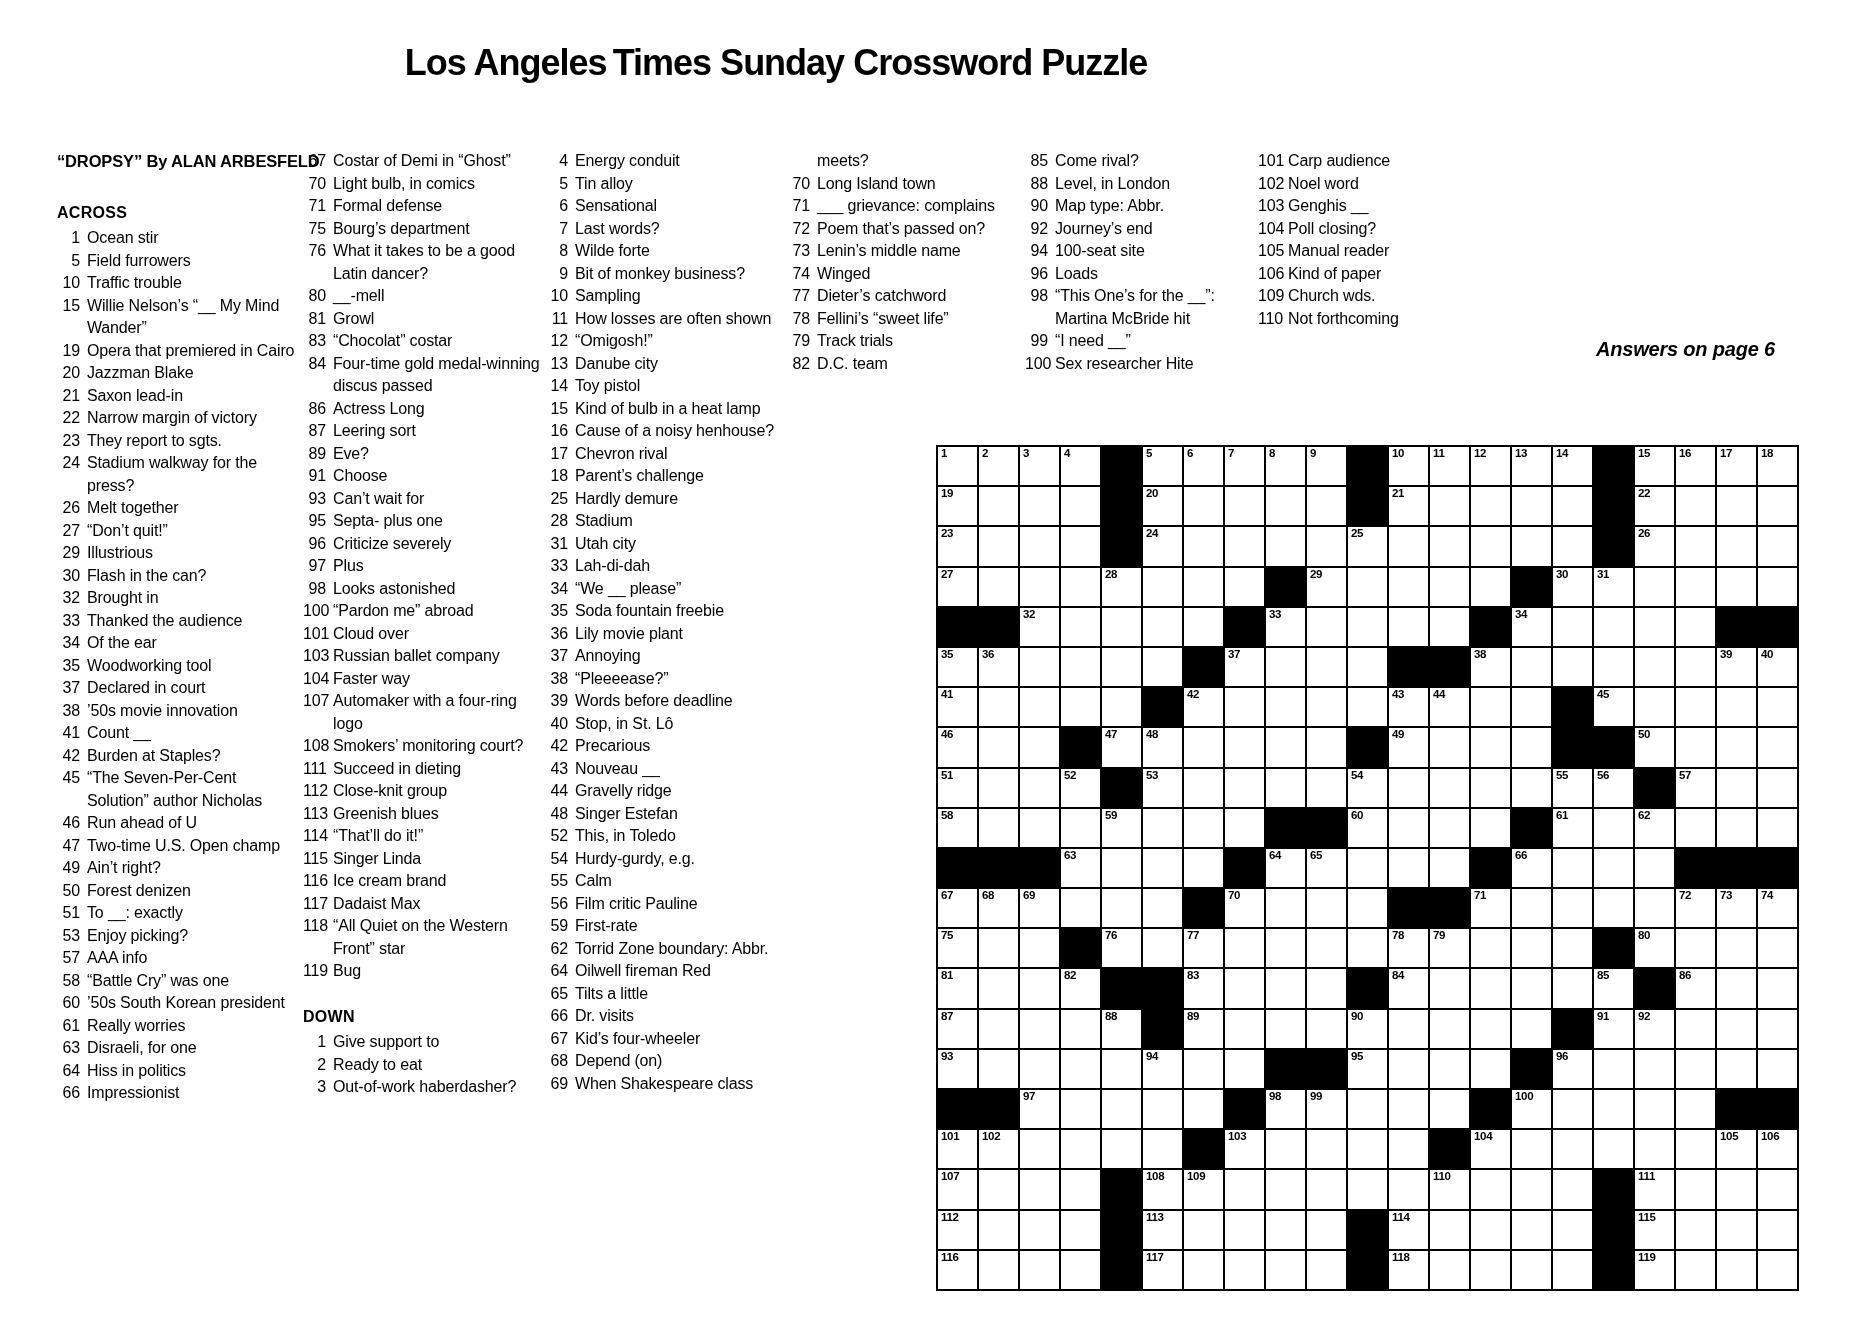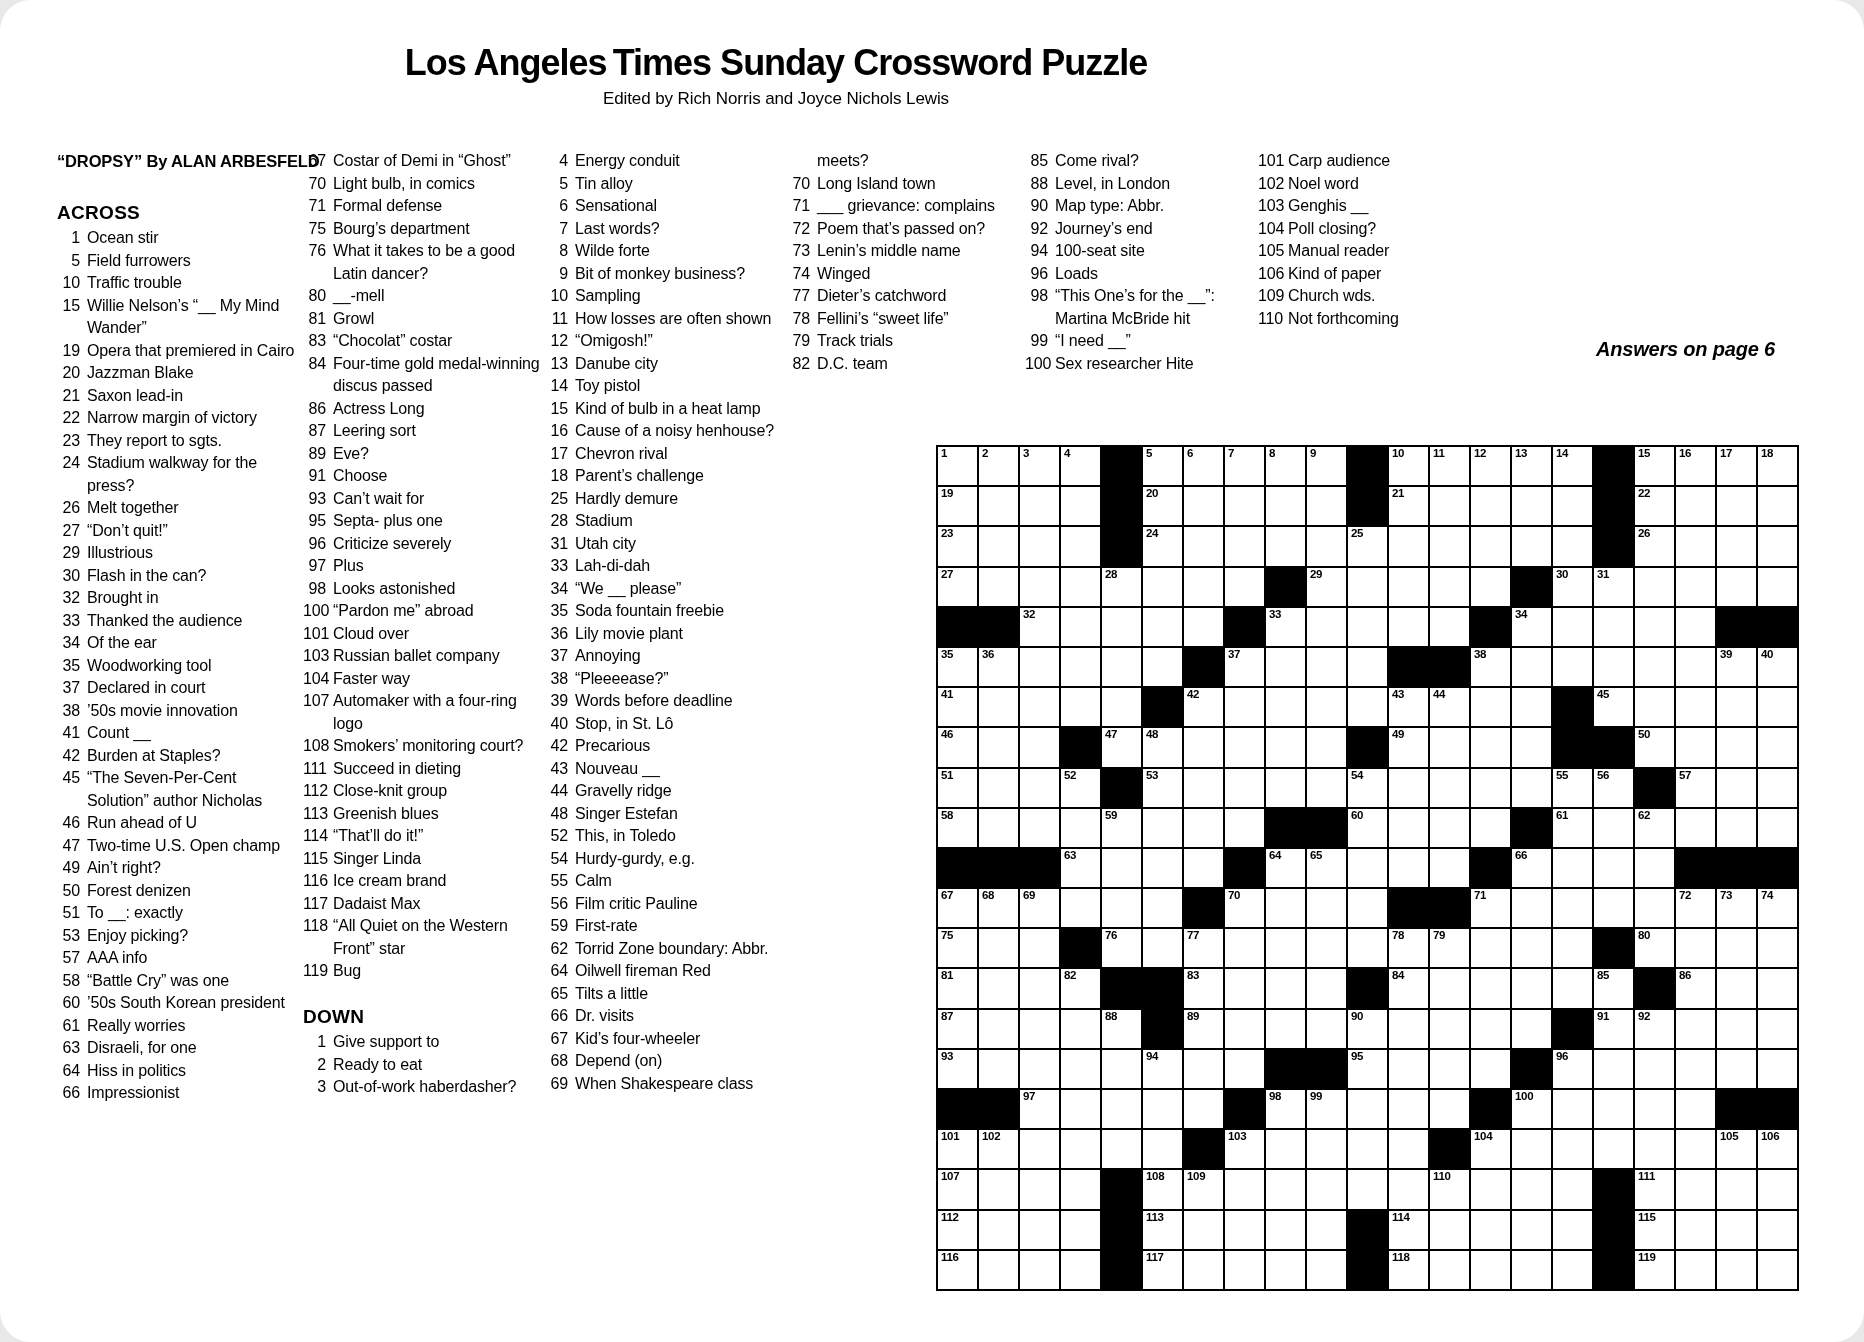--- a/index.html
+++ b/index.html
@@ -1,27 +1,27 @@
 <!DOCTYPE html>
 <html><head>
 <meta charset="utf-8">
 <style>
   html,body{margin:0;padding:0;background:#e8e8e8;}
   .page{
     position:relative;width:1864px;height:1342px;background:#ffffff;
-    font-family:"Liberation Sans",sans-serif;color:#000;overflow:hidden;border-radius:31px;
+    font-family:"Liberation Sans",sans-serif;color:#000;overflow:hidden;
   }
   .header{position:absolute;top:44px;left:0;width:1552px;text-align:center;}
   .title{font-size:36px;font-weight:bold;letter-spacing:-1px;line-height:1.05;}
   .subtitle{font-size:17px;margin-top:7px;letter-spacing:-0.1px;}
 
   .clues-area{position:absolute;top:0;left:0;}
   .clue-col{position:absolute;top:150px;font-size:16px;line-height:22.5px;letter-spacing:-0.15px;}
   .byline{font-weight:bold;font-size:16.5px;margin-bottom:29px;white-space:nowrap;}
-  .section-heading{font-weight:bold;font-size:19px;letter-spacing:0.3px;margin:0 0 3px 0;}
+  .section-heading{font-weight:bold;font-size:16px;letter-spacing:0.3px;margin:0 0 3px 0;}
   .section-heading.gap-above{margin-top:23px;}
   .clue{display:flex;align-items:flex-start;}
   .clue-num{width:30px;min-width:30px;text-align:right;padding-right:7px;box-sizing:border-box;}
   .clue-text{flex:1;}
 
   .answers-note{
     position:absolute;left:1596px;top:338px;
     font-weight:bold;font-style:italic;font-size:20px;letter-spacing:-0.2px;text-align:center;
   }
 
@@ -36,21 +36,20 @@
     position:absolute;top:1px;left:3px;
     font-size:11.5px;font-weight:bold;line-height:1;letter-spacing:-0.3px;
   }
 </style>
 </head>
 <body>
 
 <div class="page">
   <div class="header">
     <div class="title">Los Angeles Times Sunday Crossword Puzzle</div>
-    <div class="subtitle">Edited by Rich Norris and Joyce Nichols Lewis</div>
   </div>
 
   <div class="clues-area">
       <div class="clue-col" style="left: 57px; width: 242px;">
         <div class="byline">“DROPSY” By ALAN ARBESFELD</div>
         <div class="section-heading gap-above">ACROSS</div>
         <div class="clue">
           <span class="clue-num">1</span>
           <span class="clue-text">Ocean stir</span>
         </div>

